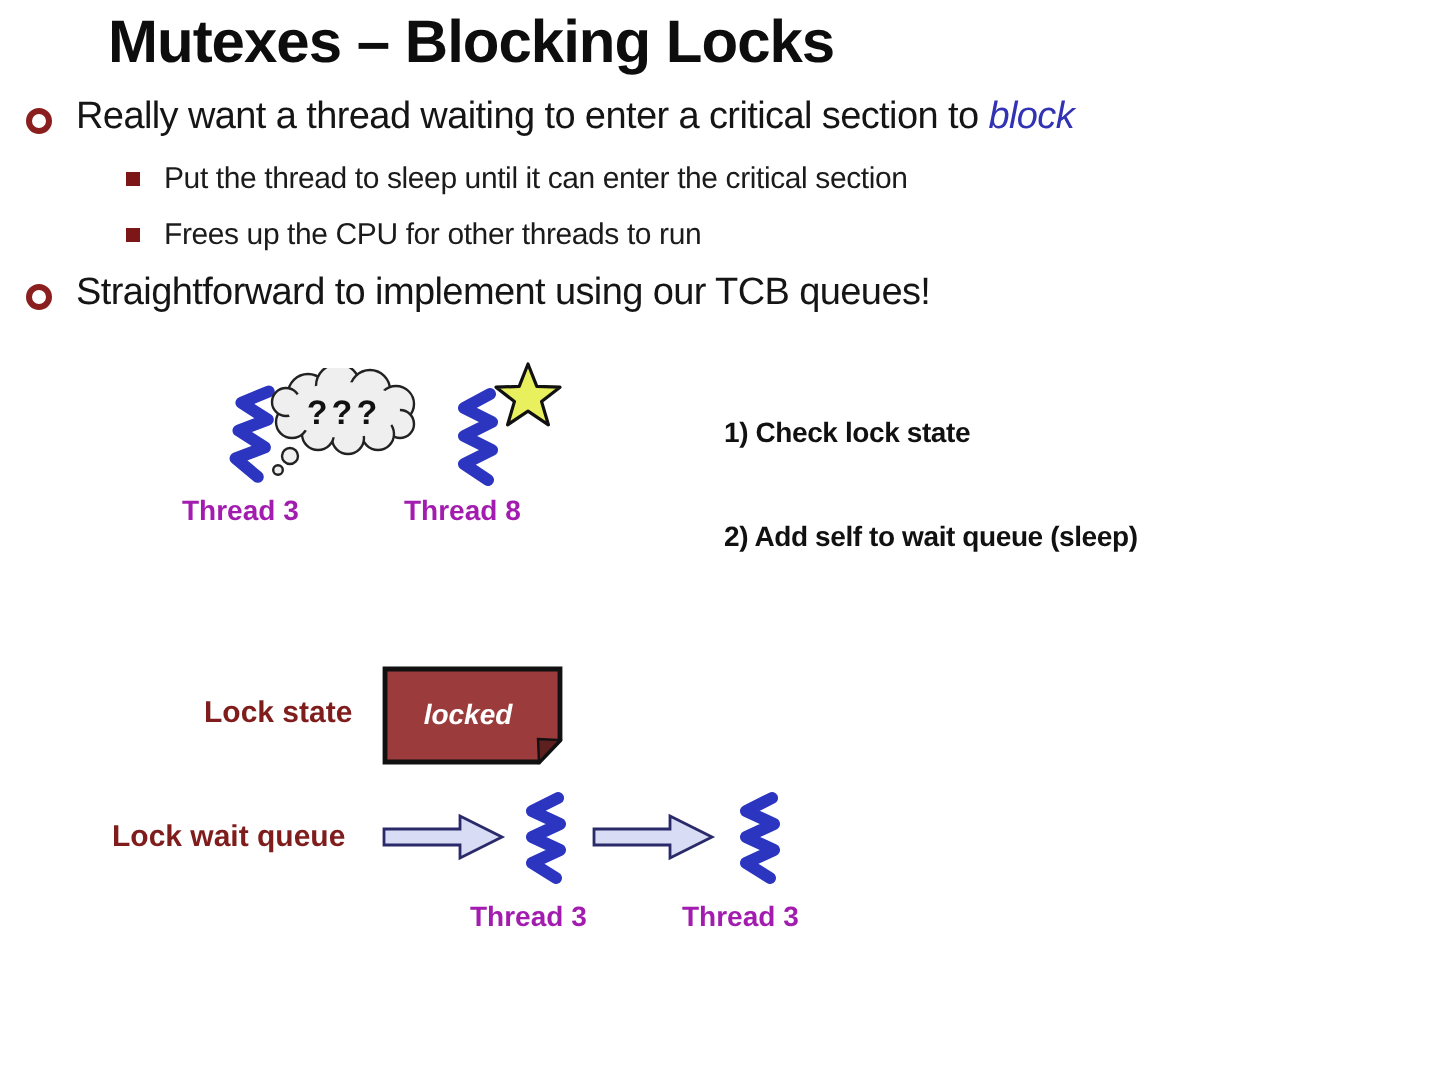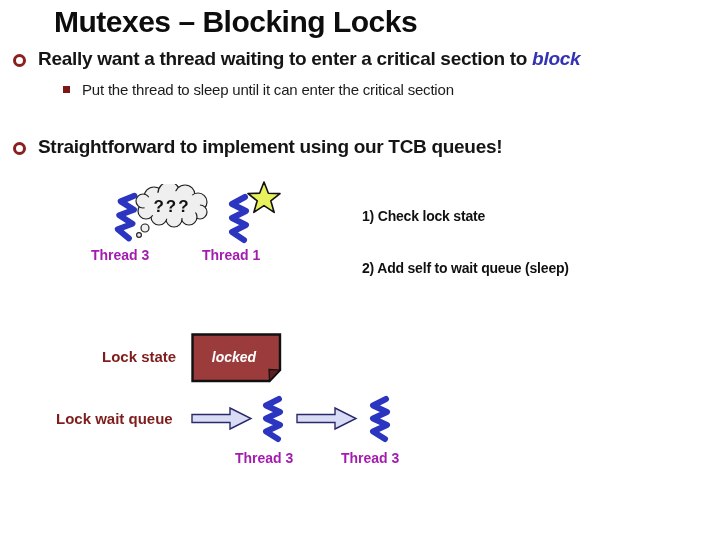--- a/index.html
+++ b/index.html
@@ -18,21 +18,21 @@
   
   .bullet-row { display:flex; align-items:flex-start; white-space:nowrap; }
   .ring {
     width:7px; height:7px; border:3px solid #8B1E1E; border-radius:50%;
     margin-top:6px; flex:0 0 auto;
   }
   .sq {
     width:7px; height:7px; background:#7D1717; margin-top:5px; flex:0 0 auto;
   }
   .b-text {
-    margin-left:12px; font-size:19px; font-weight:bold; color:#151515;
+    margin-left:12px; font-size:19px; font-weight:normal; color:#151515;
     letter-spacing:-0.3px;
   }
   .b-emph { color:#3232B4; font-style:italic; margin-left:5px; }
   .s-text {
     margin-left:12px; font-size:15px; font-weight:normal; color:#1b1b1b;
     letter-spacing:-0.2px;
     text-align:right;
   }
 
   
@@ -60,20 +60,24 @@
   <div class="abs bullet-row" style="left:13px; top:48px;">
     <span class="ring"></span>
     <span class="b-text"><span>Really want a thread waiting to enter a critical section to</span><span class="b-emph">block</span></span>
   </div>
 
   <div class="abs bullet-row" style="left:63px; top:81px;">
     <span class="sq"></span>
     <span class="s-text">Put the thread to sleep until it can enter the critical section</span>
   </div>
 
+  <div class="abs bullet-row" style="left:63px; top:109px;">
+    <span class="sq"></span>
+    <span class="s-text">Frees up the CPU for other threads to run</span>
+  </div>
 
   <div class="abs bullet-row" style="left:13px; top:136px;">
     <span class="ring"></span>
     <span class="b-text">Straightforward to implement using our TCB queues!</span>
   </div>
 
   <div class="abs" style="left:114px; top:191px; transform:rotate(6deg);">
     <svg width="24" height="54" viewBox="0 0 24 54">
       <path d="M 18,4 L 5,11 L 19,18 L 5,25 L 19,32 L 5,39 L 17,47" fill="none" stroke="#2B35C0" stroke-width="6" stroke-linecap="round" stroke-linejoin="round"></path>
     </svg>
@@ -108,21 +112,21 @@
     </svg>
   </div>
 
   <div class="abs" style="left:246px; top:180px;">
     <svg width="36" height="36" viewBox="0 0 36 36">
       <polygon points="18,2 22.4,13.2 34,13.6 24.8,20.8 28.2,32.4 18,25.6 7.8,32.4 11.2,20.8 2,13.6 13.6,13.2" fill="#E9F05E" stroke="#111111" stroke-width="1.6" stroke-linejoin="round"></polygon>
     </svg>
   </div>
 
   <div class="abs tlabel" style="left:91px; top:247px;">Thread 3</div>
-  <div class="abs tlabel" style="left:202px; top:247px;">Thread 1</div>
+  <div class="abs tlabel" style="left:202px; top:247px;">Thread 8</div>
 
   <div class="abs step" style="left:362px; top:208px;">1) Check lock state</div>
   <div class="abs step" style="left:362px; top:260px;">2) Add self to wait queue (sleep)</div>
 
   <div class="abs plabel" style="left:102px; top:348px;">Lock state</div>
 
   <div class="abs note" style="left:191px; top:333px;">
     <svg width="91" height="50" viewBox="0 0 91 50">
       <polygon points="1.5,1.5 89,1.5 89,37 78.5,48 1.5,48" fill="#9C3B3B" stroke="#111111" stroke-width="2.4" stroke-linejoin="miter"></polygon>
       <polygon points="89,37 78.5,48 78,36.5" fill="#5E1F1F" stroke="#111111" stroke-width="1.2"></polygon>

